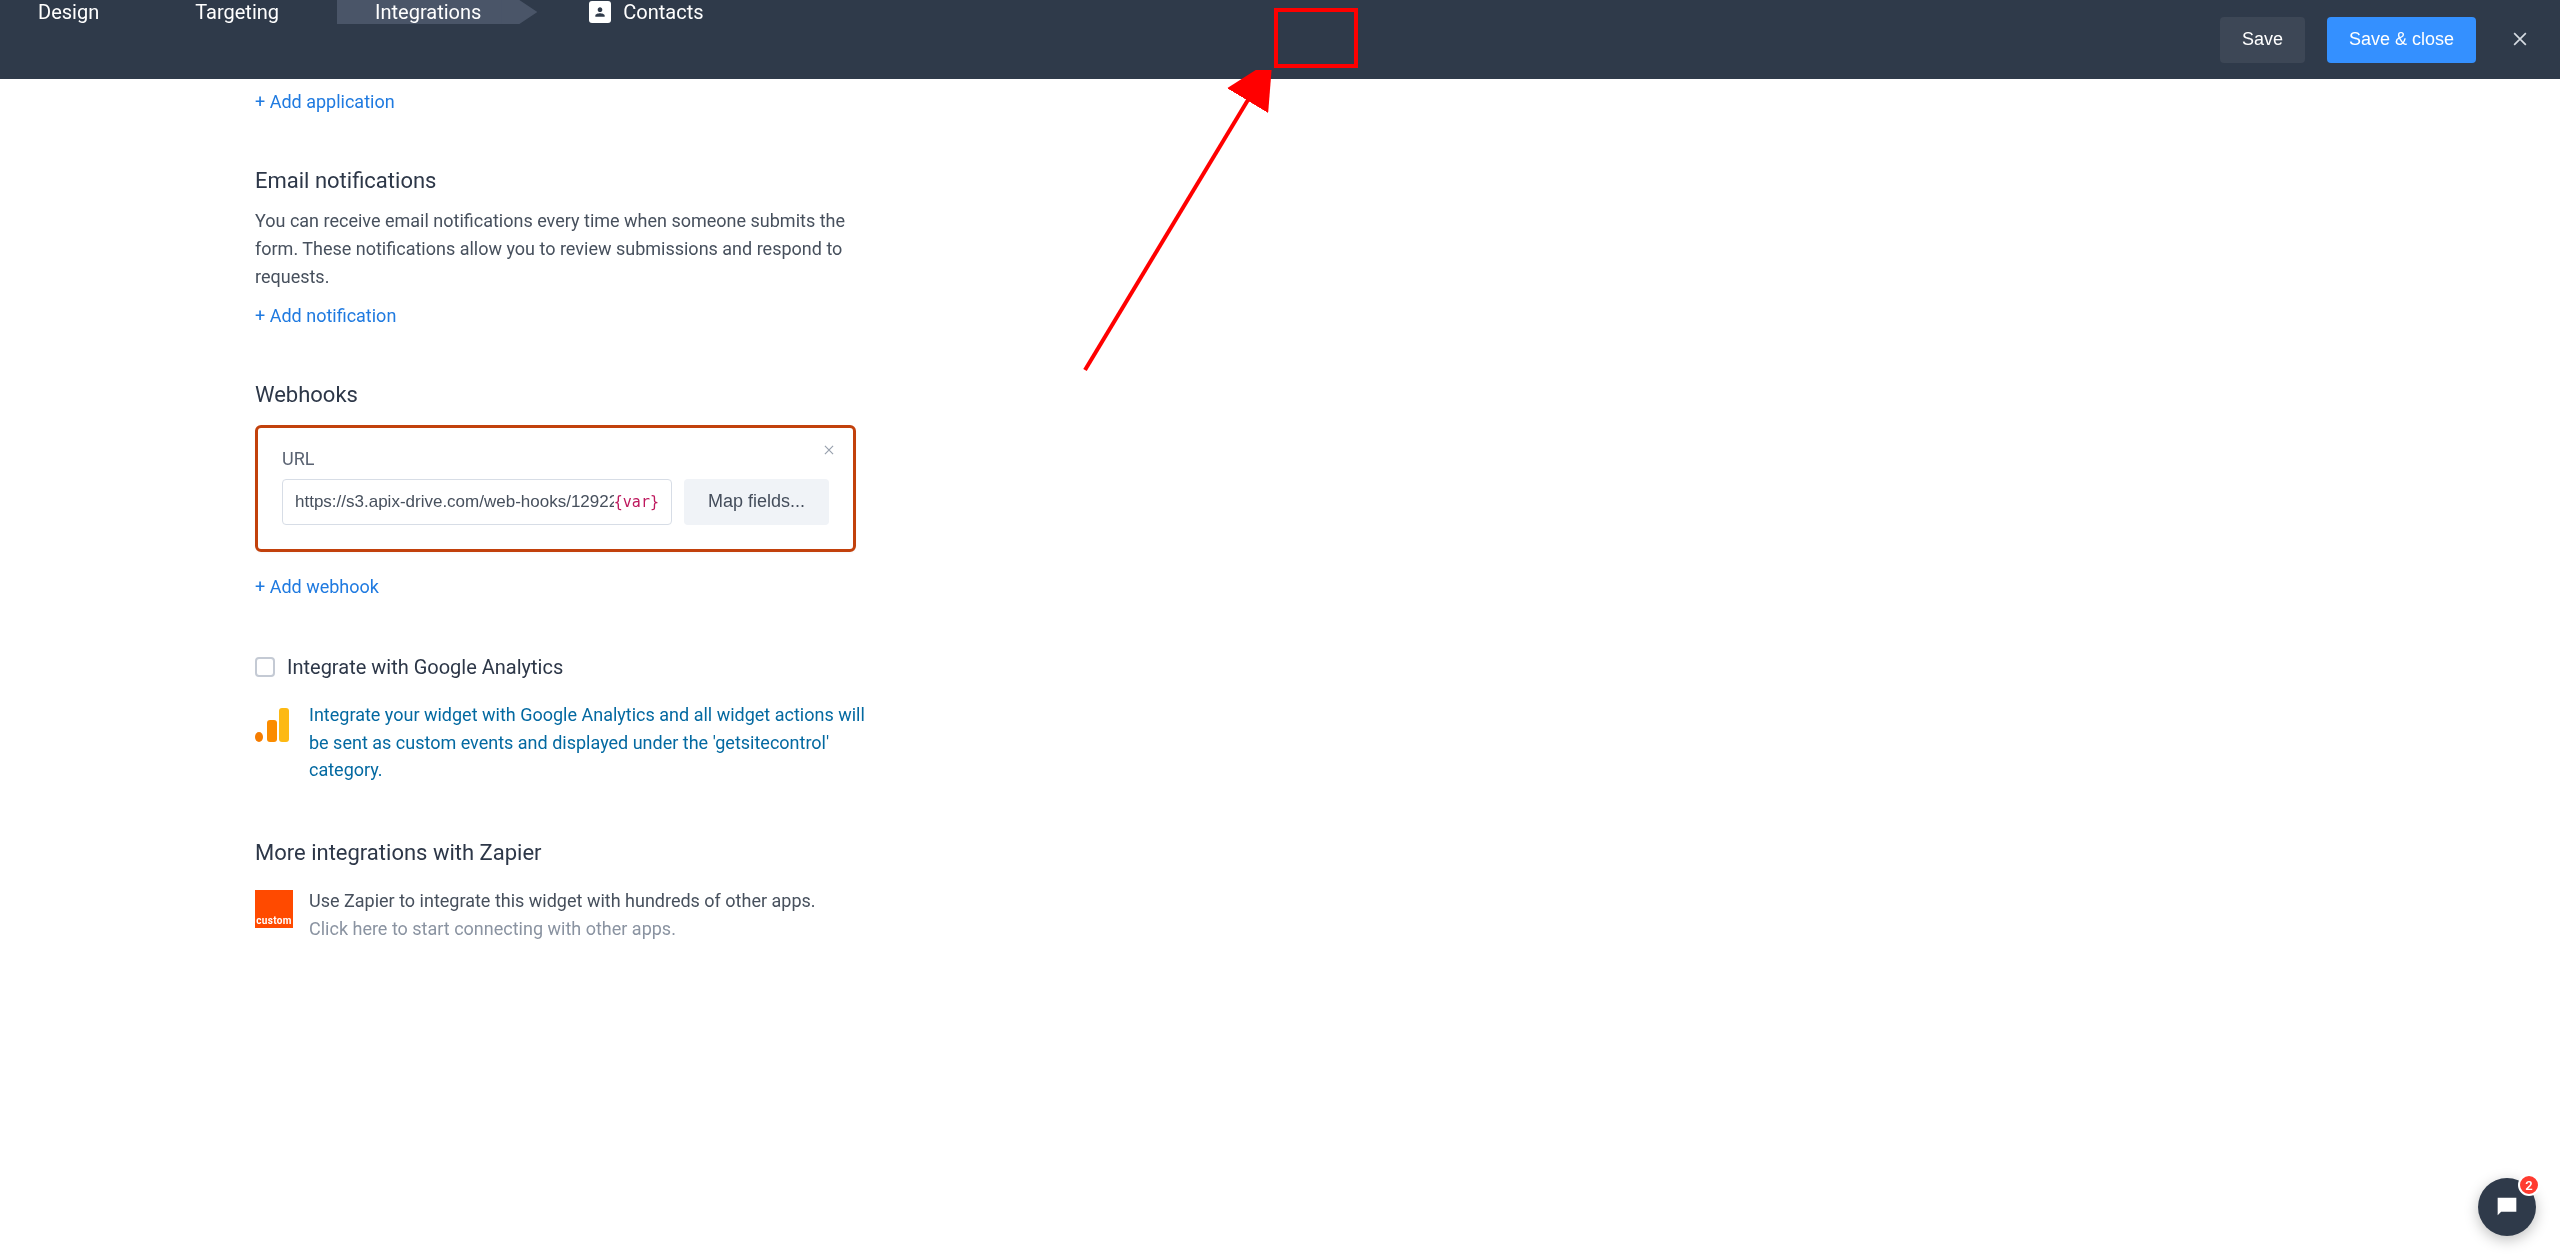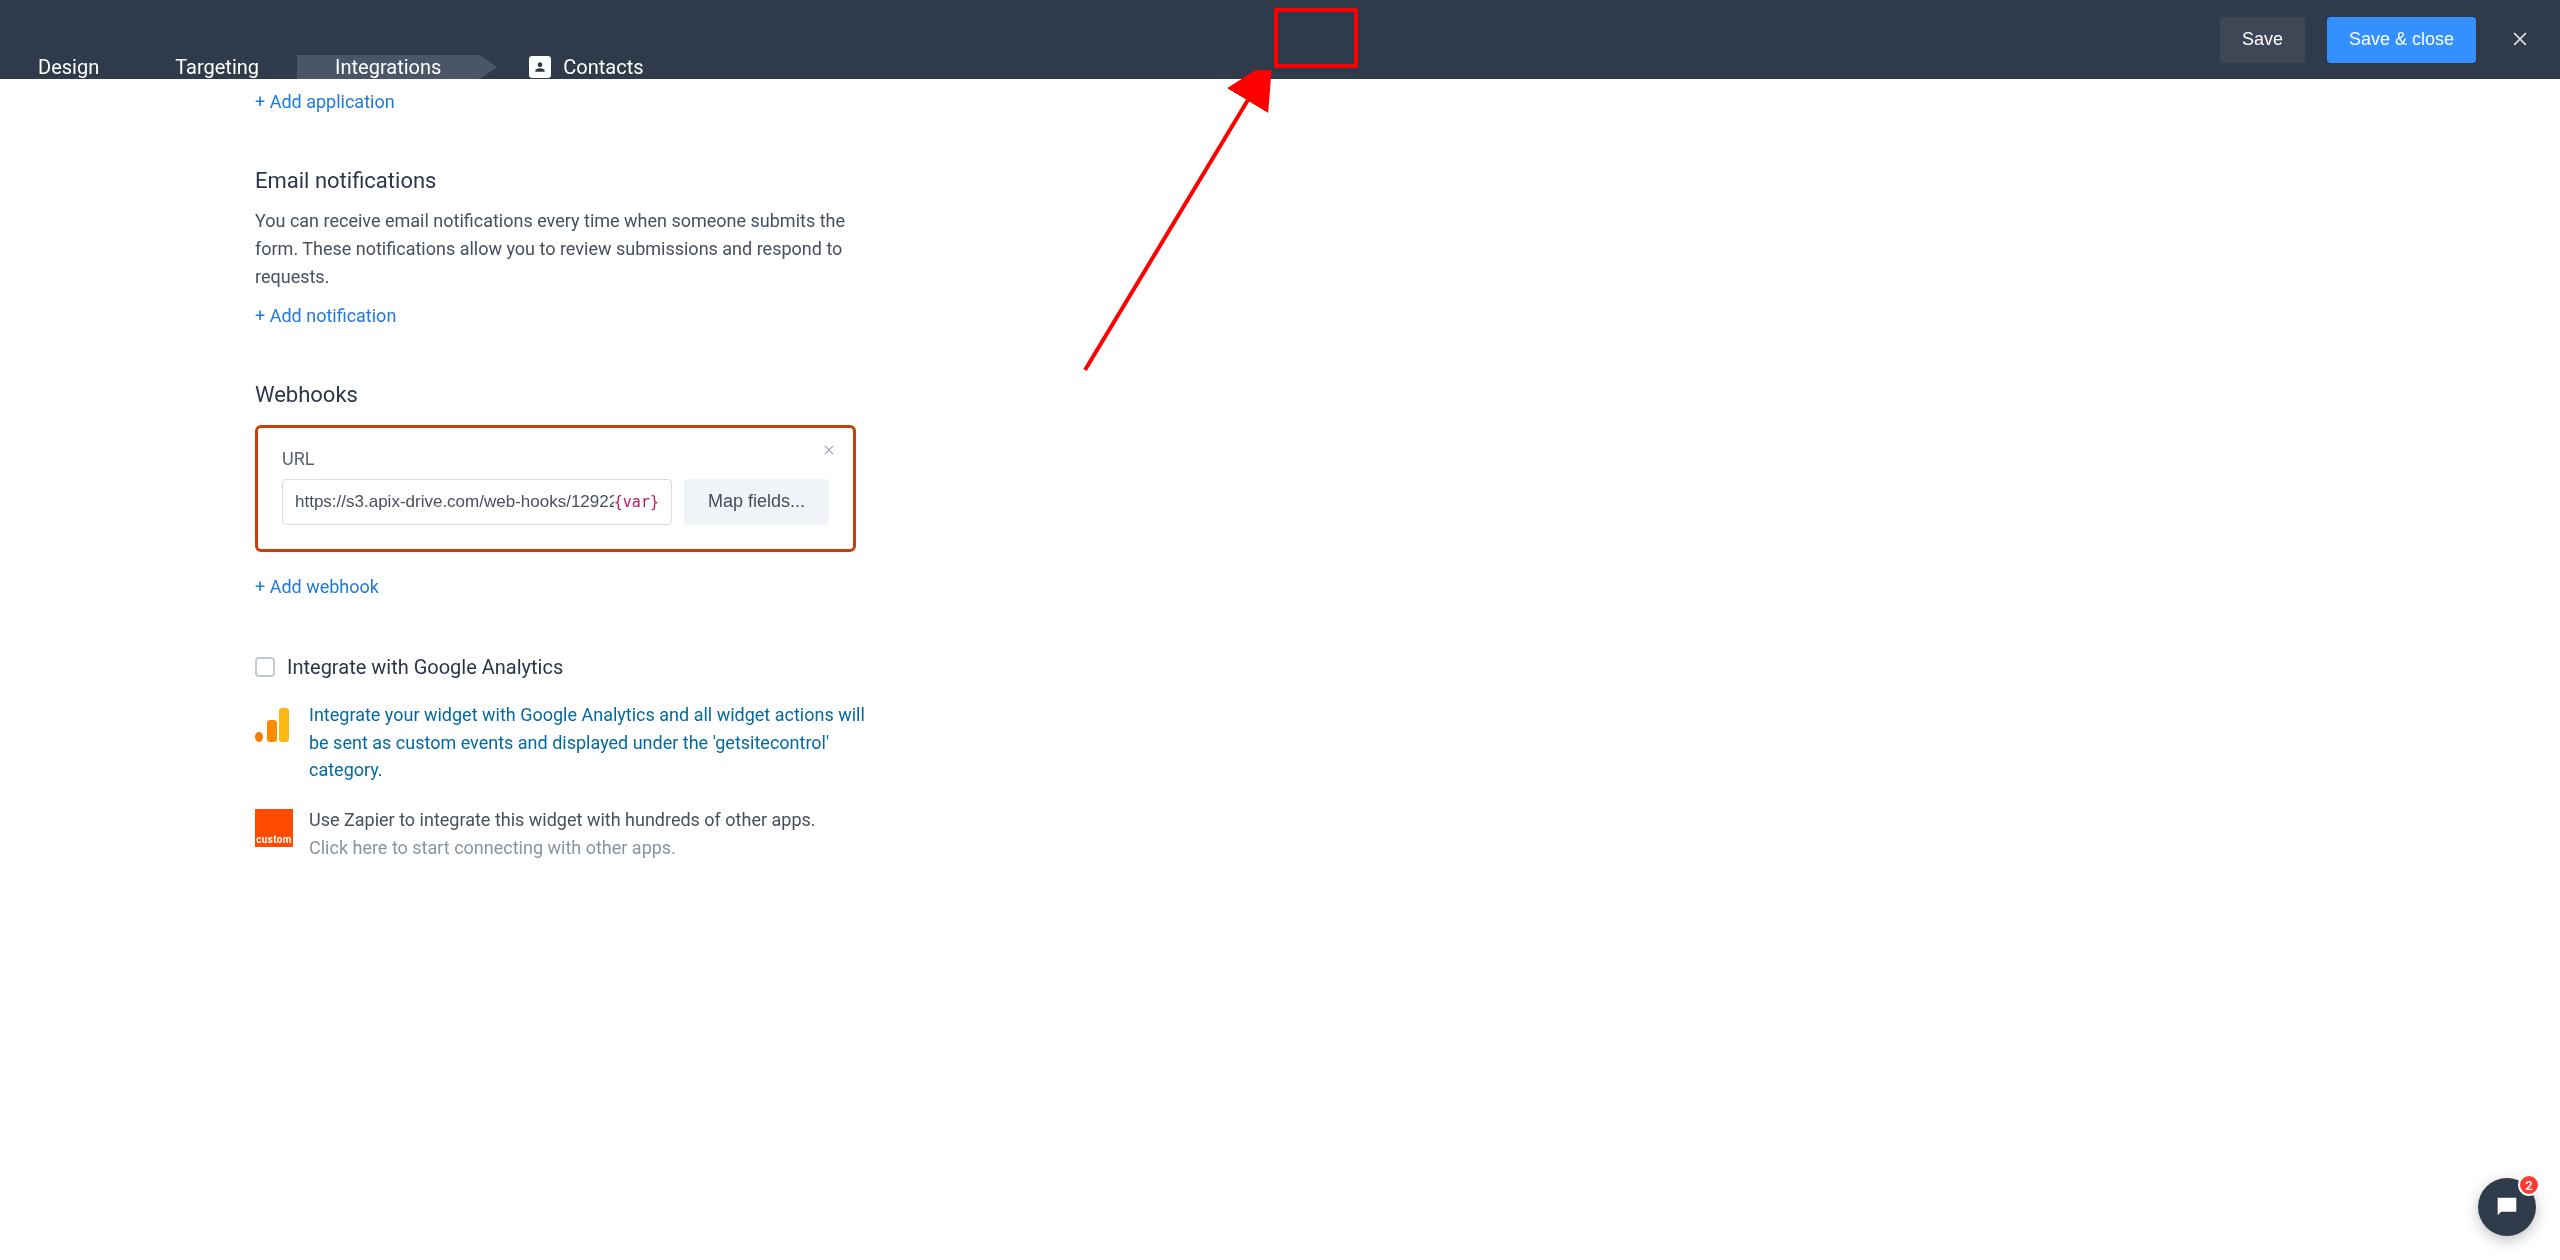--- a/index.html
+++ b/index.html
@@ -9,23 +9,24 @@
   .navbar {
     height: 79px;
     background: #2f3a4a;
     display: flex;
     align-items: center;
     justify-content: space-between;
     padding-right: 18px;
   }
   .crumbs {
     display: flex;
-    align-items: flex-end;
+    align-items: flex-start;
     height: 100%;
     position: relative;
+    gap: 20px;
   }
   .crumb {
     position: relative;
     display: flex;
     align-items: center;
     padding: 0 38px;
     color: #fff;
     font-size: 20px;
     cursor: pointer;
     white-space: nowrap;
@@ -264,20 +265,21 @@
   <div class="ga-body">
     <div class="ga-icon">
       <div class="bar b1"></div>
         <div class="bar b2"></div>
         <div class="bar b3"></div>
     </div>
     <p class="ga-desc">Integrate your widget with Google Analytics and all widget actions will be sent as custom events and displayed under the 'getsitecontrol' category.</p>
   </div>
 
   
+  <h2 class="section-title">More integrations with Zapier</h2>
   <div class="zap-body">
     <div class="zap-icon">
       <span>custom</span>
     </div>
     <div>
       <p class="section-desc" style="max-width:560px;">Use Zapier to integrate this widget with hundreds of other apps.</p>
       <p class="section-desc" style="max-width:560px;color:#8a93a1;">Click here to start connecting with other apps.</p>
     </div>
   </div>
 </div>

